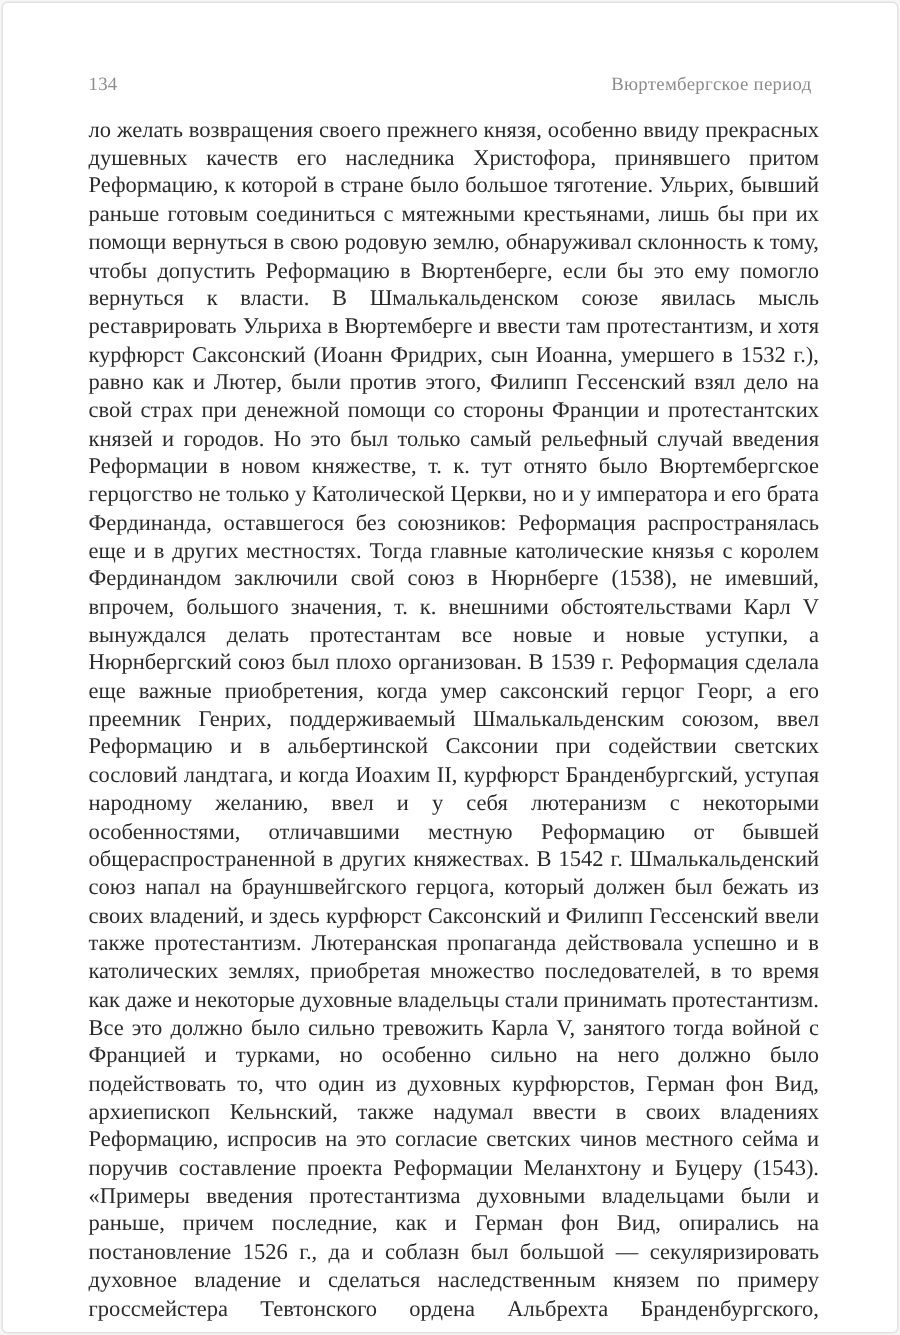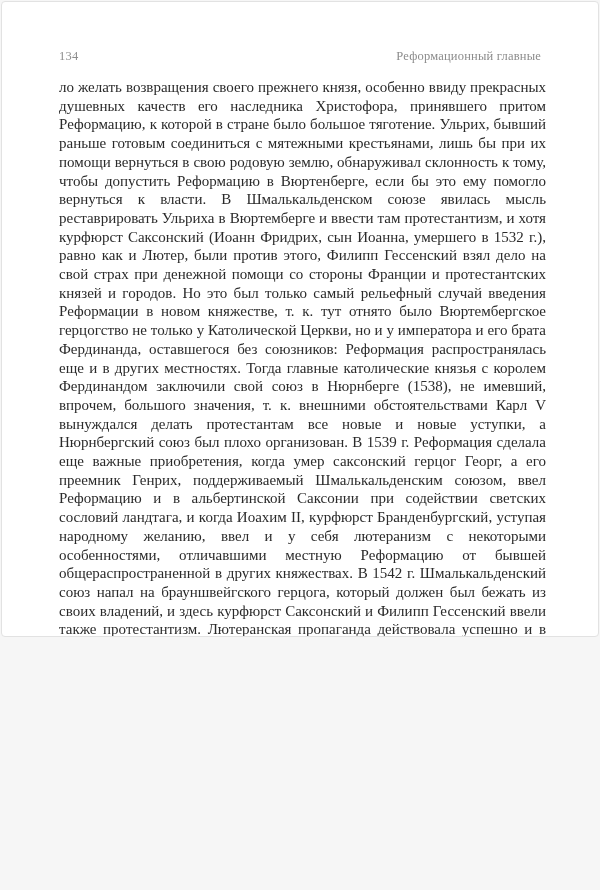--- a/index.html
+++ b/index.html
@@ -8,21 +8,21 @@
       background: #f6f6f6;
     }
     body {
       width: 600px;
       height: 890px;
       font-family: "Liberation Serif", "DejaVu Serif", serif;
     }
     .page {
       box-sizing: border-box;
       width: 598px;
-      height: 636px;
+      height: 888px;
       margin: 1px;
       background: #ffffff;
       border: 1px solid #e2e2e2;
       border-radius: 4px;
       position: relative;
       overflow: hidden;
     }
     .running-head {
       position: absolute;
       top: 47px;
@@ -52,18 +52,18 @@
       word-spacing: -0.2px;
     }
   </style>
 </head>
 <body>
 
 <div class="page">
 
   <div class="running-head">
     <span class="page-num">134</span>
-    <span class="running-title">Реформационный главные</span>
+    <span class="running-title">Вюртембергское период</span>
   </div>
 
   <div class="body-text">ло желать возвращения своего прежнего князя, особенно ввиду прекрасных душевных качеств его наследника Христофора, принявшего притом Реформацию, к которой в стране было большое тяготение. Ульрих, бывший раньше готовым соединиться с мятежными крестьянами, лишь бы при их помощи вернуться в свою родовую землю, обнаруживал склонность к тому, чтобы допустить Реформацию в Вюртенберге, если бы это ему помогло вернуться к власти. В Шмалькальденском союзе явилась мысль реставрировать Ульриха в Вюртемберге и ввести там протестантизм, и хотя курфюрст Саксонский (Иоанн Фридрих, сын Иоанна, умершего в 1532 г.), равно как и Лютер, были против этого, Филипп Гессенский взял дело на свой страх при денежной помощи со стороны Франции и протестантских князей и городов. Но это был только самый рельефный случай введения Реформации в новом княжестве, т. к. тут отнято было Вюртембергское герцогство не только у Католической Церкви, но и у императора и его брата Фердинанда, оставшегося без союзников: Реформация распространялась еще и в других местностях. Тогда главные католические князья с королем Фердинандом заключили свой союз в Нюрнберге (1538), не имевший, впрочем, большого значения, т. к. внешними обстоятельствами Карл V вынуждался делать протестантам все новые и новые уступки, а Нюрнбергский союз был плохо организован. В 1539 г. Реформация сделала еще важные приобретения, когда умер саксонский герцог Георг, а его преемник Генрих, поддерживаемый Шмалькальденским союзом, ввел Реформацию и в альбертинской Саксонии при содействии светских сословий ландтага, и когда Иоахим II, курфюрст Бранденбургский, уступая народному желанию, ввел и у себя лютеранизм с некоторыми особенностями, отличавшими местную Реформацию от бывшей общераспространенной в других княжествах. В 1542 г. Шмалькальденский союз напал на брауншвейгского герцога, который должен был бежать из своих владений, и здесь курфюрст Саксонский и Филипп Гессенский ввели также протестантизм. Лютеранская пропаганда действовала успешно и в католических землях, приобретая множество последователей, в то время как даже и некоторые духовные владельцы стали принимать протестантизм. Все это должно было сильно тревожить Карла V, занятого тогда войной с Францией и турками, но особенно сильно на него должно было подействовать то, что один из духовных курфюрстов, Герман фон Вид, архиепископ Кельнский, также надумал ввести в своих владениях Реформацию, испросив на это согласие светских чинов местного сейма и поручив составление проекта Реформации Меланхтону и Буцеру (1543). «Примеры введения протестантизма духовными владельцами были и раньше, причем последние, как и Герман фон Вид, опирались на постановление 1526 г., да и соблазн был большой — секуляризировать духовное владение и сделаться наследственным князем по примеру гроссмейстера Тевтонского ордена Альбрехта Бранденбургского, секуляризировавшего орденские владения и превратившегося в наследственного герцога Прусского, хотя</div>
 
 </div>
 
 </body></html>

